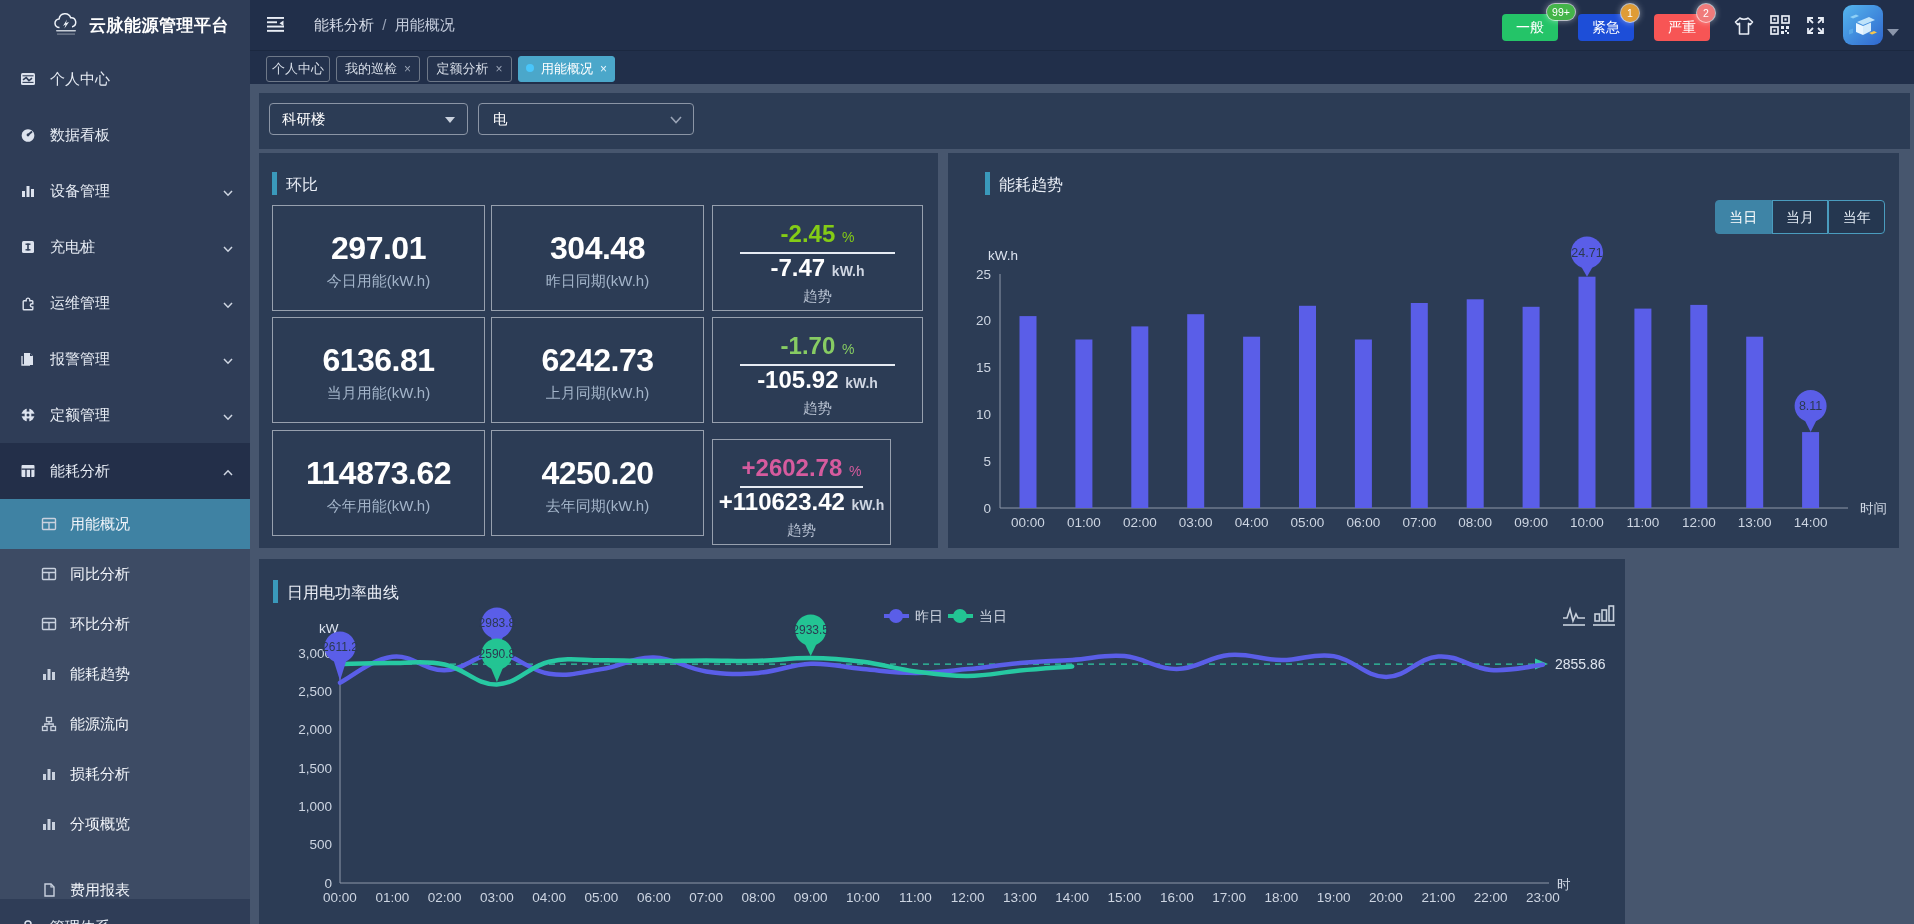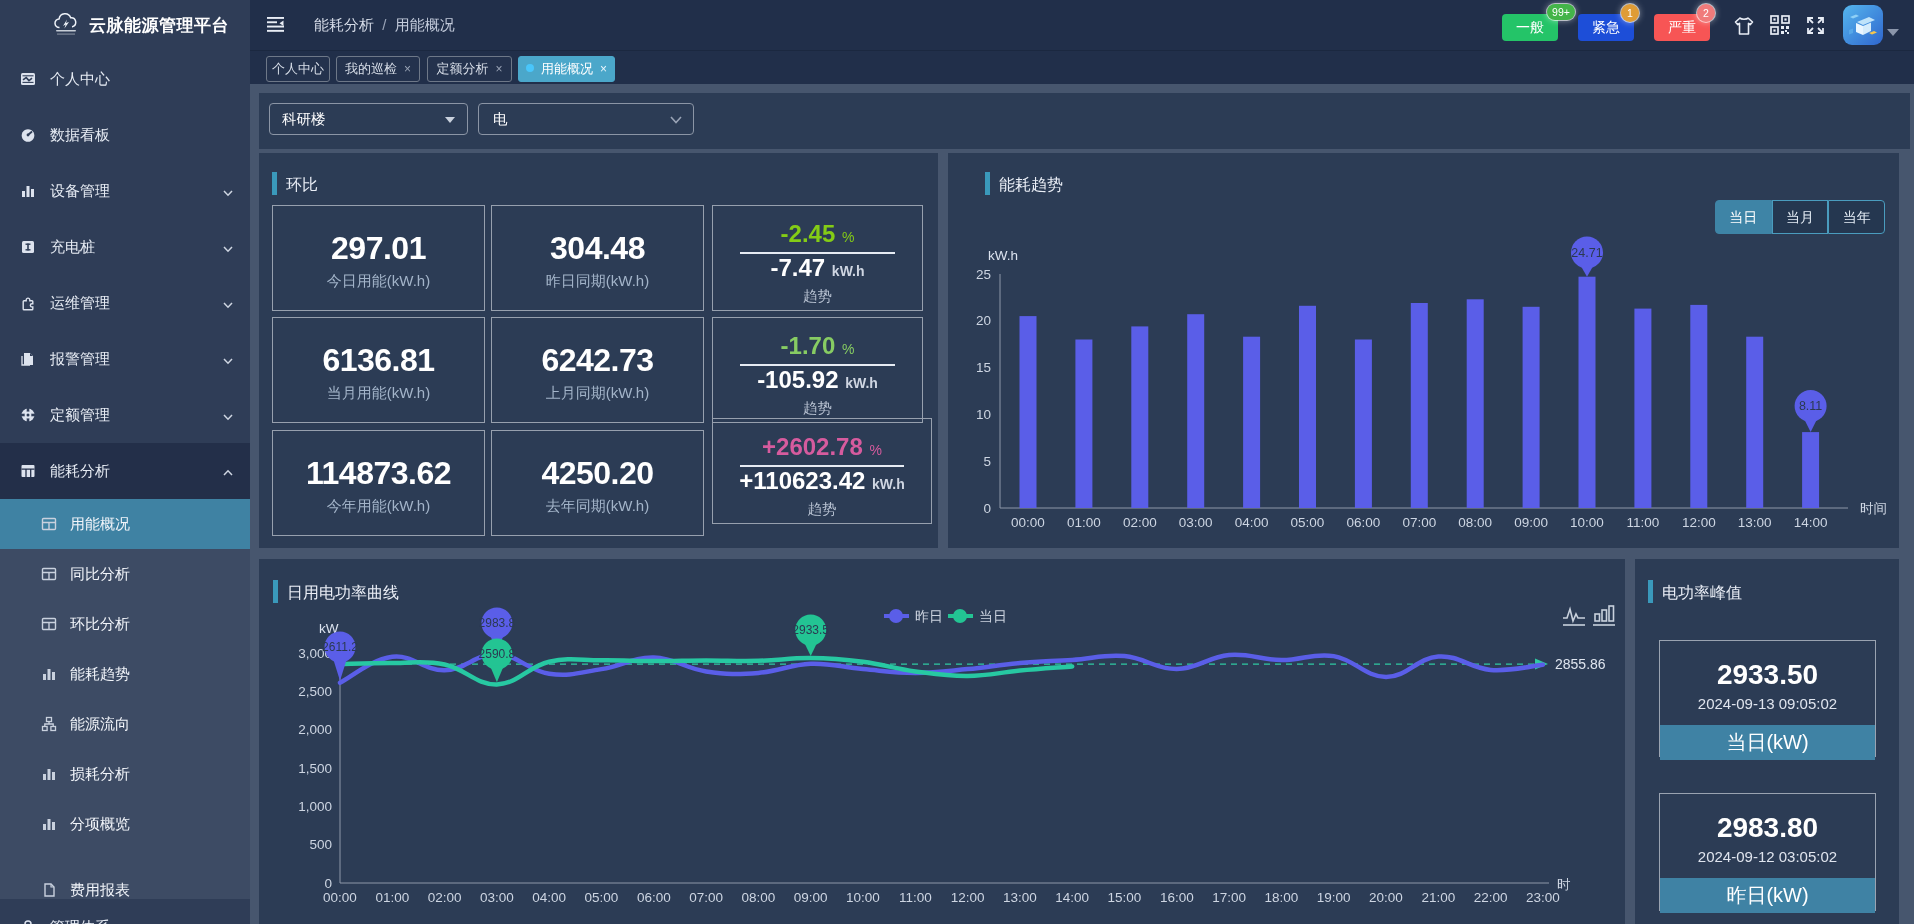--- a/index.html
+++ b/index.html
@@ -348,21 +348,21 @@
       <div class="ttrend">趋势</div>
     </div>
     <div class="card" style="left:272px;top:430px;width:213px;height:106px">
       <div class="cnum">114873.62</div>
       <div class="clabel">今年用能(kW.h)</div>
     </div>
     <div class="card" style="left:491px;top:430px;width:213px;height:106px">
       <div class="cnum">4250.20</div>
       <div class="clabel">去年同期(kW.h)</div>
     </div>
-    <div class="card" style="left:712px;top:418px;width:220px;height:106px">
+    <div class="card" style="left:712px;top:439px;width:179px;height:106px">
       <div class="tnum" style="color:#D65B9E">+2602.78 <span class="pct">%</span></div>
       <div class="tline"></div>
       <div class="twhite">+110623.42 <span class="unit">kW.h</span></div>
       <div class="ttrend">趋势</div>
     </div>
 
 <div class="panel" style="left:948px;top:153px;width:951px;height:395px">
   <div class="pbar" style="left:37px;top:19px"></div>
   <div class="ptitle" style="left:51px;top:22px">能耗趋势</div>
   <div class="bgroup">
@@ -484,26 +484,12 @@
       <g stroke="#c9d1dd" stroke-width="1.6" fill="none">
         <polyline points="1304,59 1308,59 1311,50 1314,62 1317,55 1319,59 1326,59"></polyline>
         <line x1="1304" y1="66" x2="1326" y2="66"></line>
         <rect x="1336" y="55" width="4.5" height="7"></rect>
         <rect x="1343" y="51" width="4.5" height="11"></rect>
         <rect x="1350" y="47" width="4.5" height="15"></rect>
         <line x1="1334" y1="66" x2="1356" y2="66"></line>
       </g>
     </svg>
 
-<div class="panel" style="left:1635px;top:559px;width:264px;height:365px">
-  <div class="pbar" style="left:13px;top:21px"></div>
-  <div class="ptitle" style="left:27px;top:24px">电功率峰值</div>
-  <div class="pcard" style="top:81px;height:117px">
-    <div class="pcnum">2933.50</div>
-    <div class="pcdate">2024-09-13 09:05:02</div>
-    <div class="pcfoot">当日(kW)</div>
-  </div>
-  <div class="pcard" style="top:234px;height:118px">
-    <div class="pcnum">2983.80</div>
-    <div class="pcdate">2024-09-12 03:05:02</div>
-    <div class="pcfoot">昨日(kW)</div>
-  </div>
-</div>
 </div>
 </body></html>

